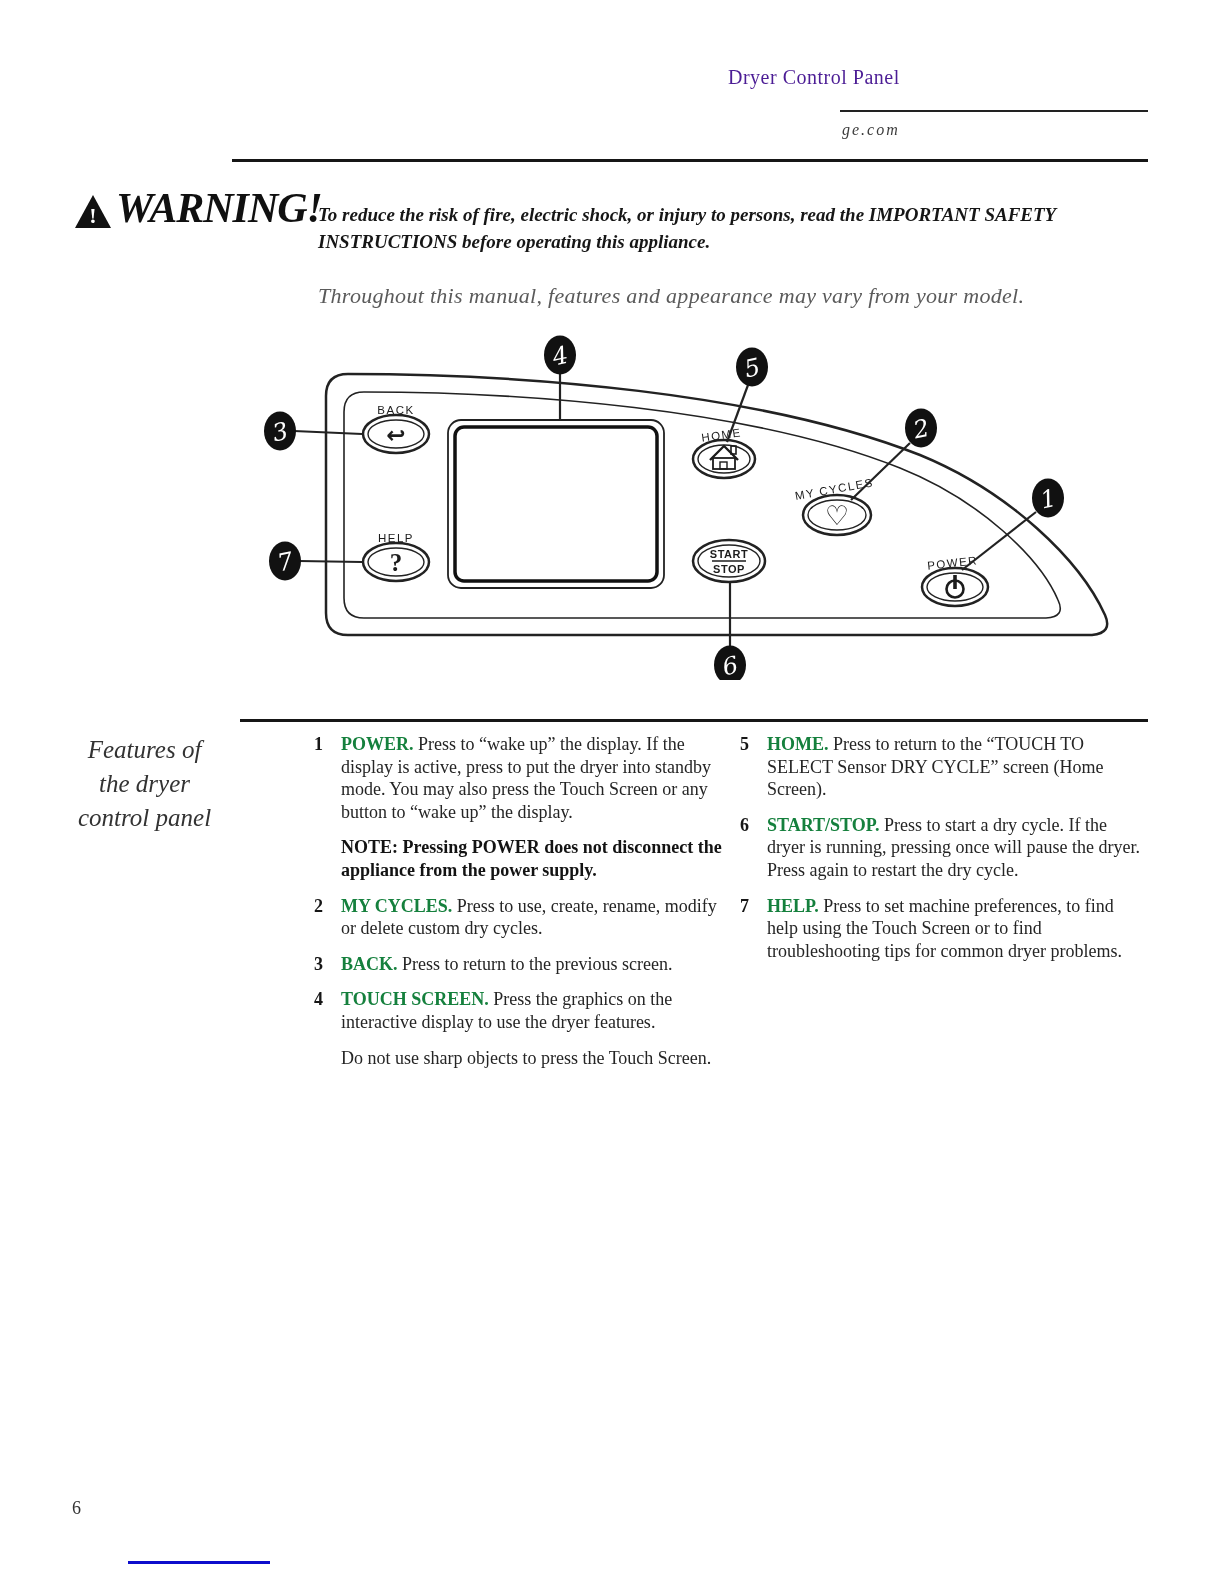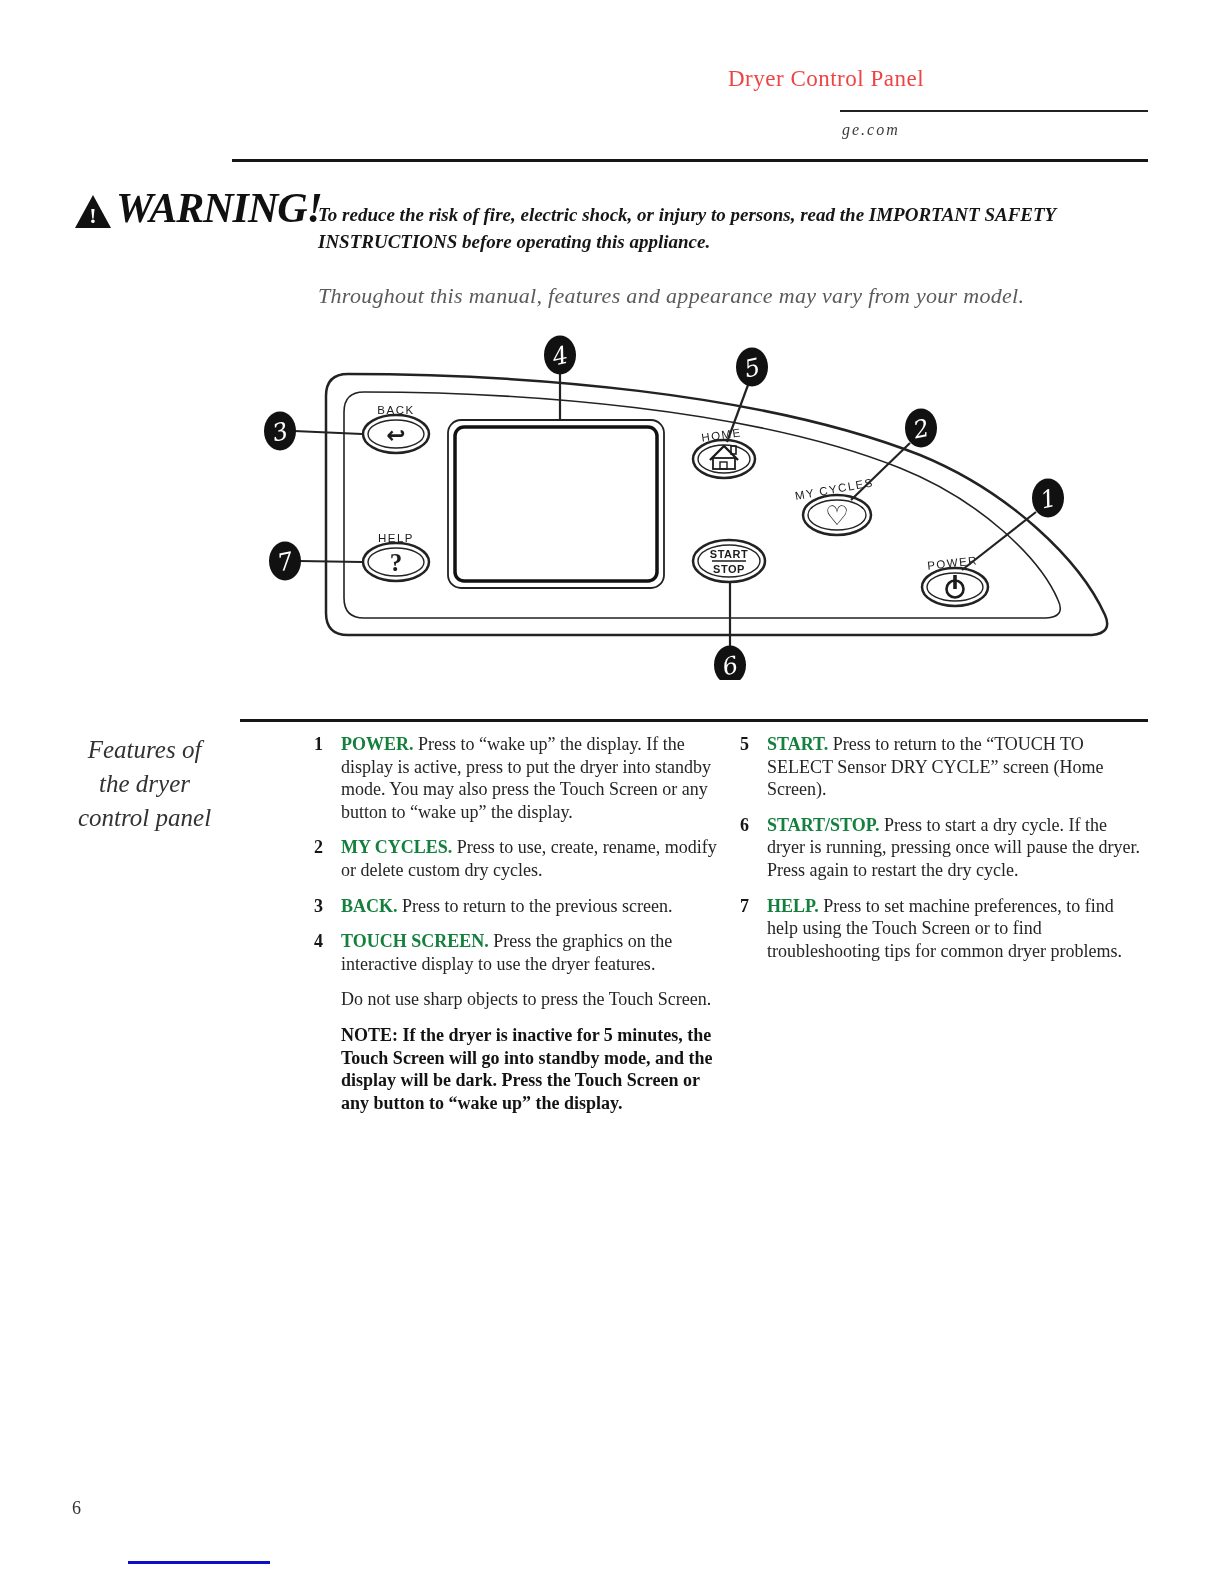--- a/index.html
+++ b/index.html
@@ -3,21 +3,21 @@
 <meta charset="utf-8">
 <style>
   html,body{margin:0;padding:0;}
   body{
     width:1224px;height:1584px;position:relative;background:#ffffff;
     font-family:"Liberation Serif", serif;color:#222;
     -webkit-font-smoothing:antialiased;
   }
   .abs{position:absolute;}
   
-  .page-title{left:728px;top:66px;font-size:23px;color:#ef4444;letter-spacing:.5px;}
+  .page-title{left:728px;top:66px;font-size:20px;color:#4c1d95;letter-spacing:.5px;}
   .title-rule{left:840px;top:110px;width:308px;height:2px;background:#222;}
   .site-label{left:842px;top:121px;font-size:16px;font-style:italic;letter-spacing:2px;color:#3c3c3c;}
   .top-rule{left:232px;top:159px;width:916px;height:3px;background:#161616;}
   
   .warn-icon{left:74px;top:194px;width:38px;height:36px;}
   .warn-label{left:116px;top:184px;font-size:42px;font-weight:bold;font-style:italic;color:#101010;letter-spacing:-1px;}
   .warn-body{left:318px;top:201px;width:848px;font-size:19px;font-weight:bold;font-style:italic;line-height:27px;color:#161616;}
   .warn-disclaimer{left:318px;top:283px;font-size:22px;font-style:italic;color:#5a5a5a;letter-spacing:.3px;}
   
   .diagram{left:250px;top:330px;width:900px;height:350px;}
@@ -140,43 +140,43 @@
   <div>the dryer</div>
   <div>control panel</div>
 </div>
 
 <div class="abs col col1">
   <div class="feat">
     <span class="fnum">1</span>
     <p class="fbody"><b>POWER.</b>
       <span>Press to “wake up” the display. If the display is active, press to put the dryer into standby mode. You may also press the Touch Screen or any button to “wake up” the display.</span></p>
   </div>
+  <p class="fnote">NOTE: Pressing POWER does not disconnect the appliance from the power supply.</p>
   <div class="feat">
     <span class="fnum">2</span>
     <p class="fbody"><b>MY CYCLES.</b>
       <span>Press to use, create, rename, modify or delete custom dry cycles.</span></p>
   </div>
   <div class="feat">
     <span class="fnum">3</span>
     <p class="fbody"><b>BACK.</b>
       <span>Press to return to the previous screen.</span></p>
   </div>
   <div class="feat">
     <span class="fnum">4</span>
     <p class="fbody"><b>TOUCH SCREEN.</b>
       <span>Press the graphics on the interactive display to use the dryer features.</span></p>
   </div>
   <p class="fplain">Do not use sharp objects to press the Touch Screen.</p>
-  <p class="fnote">NOTE: If the dryer is inactive for 5 minutes, the Touch Screen will go into standby mode, and the display will be dark. Press the Touch Screen or any button to “wake up” the display.</p>
 </div>
 
 <div class="abs col col2">
   <div class="feat">
     <span class="fnum">5</span>
-    <p class="fbody"><b>START.</b>
+    <p class="fbody"><b>HOME.</b>
       <span>Press to return to the “TOUCH TO SELECT Sensor DRY CYCLE” screen (Home Screen).</span></p>
   </div>
   <div class="feat">
     <span class="fnum">6</span>
     <p class="fbody"><b>START/STOP.</b>
       <span>Press to start a dry cycle. If the dryer is running, pressing once will pause the dryer. Press again to restart the dry cycle.</span></p>
   </div>
   <div class="feat">
     <span class="fnum">7</span>
     <p class="fbody"><b>HELP.</b>

